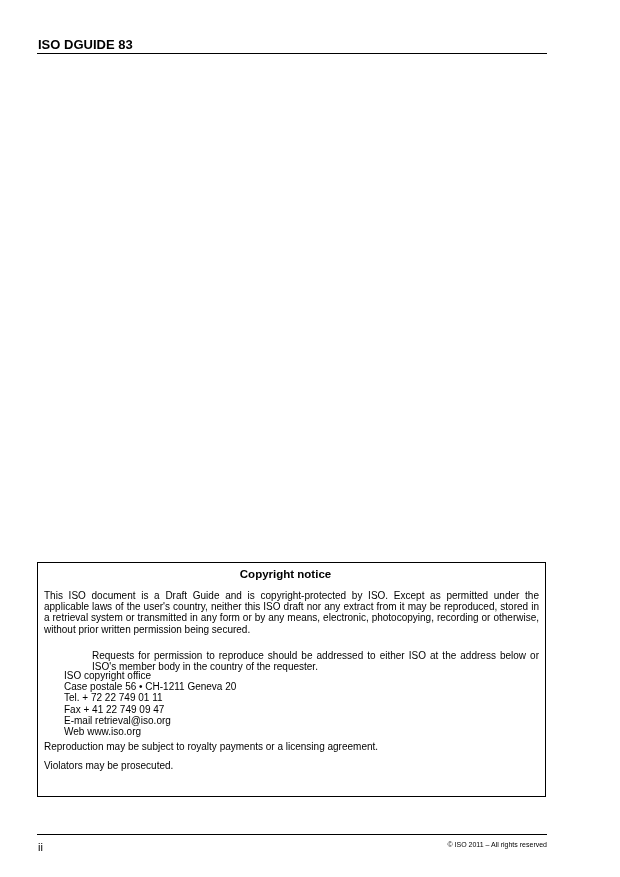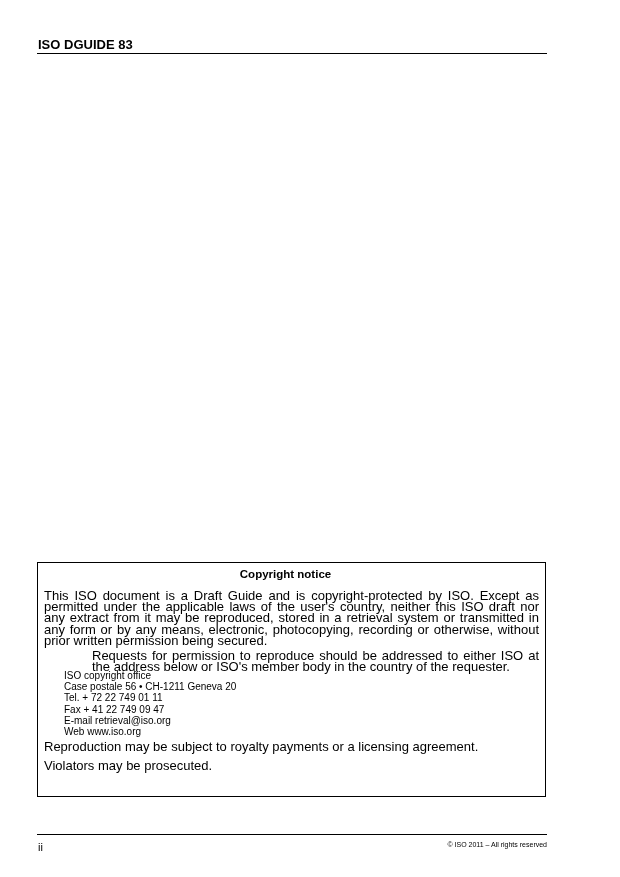--- a/index.html
+++ b/index.html
@@ -4,21 +4,21 @@
 <style>
   html, body { margin: 0; padding: 0; background: #ffffff; }
   body { width: 620px; height: 877px; position: relative; overflow: hidden;
          font-family: "Liberation Sans", sans-serif; color: #000; }
   .header-title { position: absolute; left: 38px; top: 37px; font-size: 13px; font-weight: bold; }
   .header-rule { position: absolute; left: 37px; top: 53px; width: 510px; height: 0; border-top: 1px solid #000; }
   .notice-box { position: absolute; left: 37px; top: 562px; width: 509px; height: 235px;
                 border: 1px solid #000; box-sizing: border-box; }
   .notice-title { position: absolute; left: 0; right: 12px; top: 5px; text-align: center;
                   font-size: 11.5px; font-weight: bold; }
-  .para { position: absolute; left: 6px; right: 6px; font-size: 13px; line-height: 11.2px; text-align: justify; }
+  .para { position: absolute; left: 6px; right: 6px; font-size: 10px; line-height: 11.2px; text-align: justify; }
   .p1 { top: 27px; }
   .p2 { top: 87px; margin-left: 48px; }
   .addr { position: absolute; left: 26px; top: 107px; font-size: 10px; line-height: 11.2px; }
   .p3 { top: 178px; }
   .p4 { top: 197px; }
   .footer-rule { position: absolute; left: 37px; top: 834px; width: 510px; height: 0; border-top: 1px solid #000; }
   .footer-page { position: absolute; left: 38px; top: 841px; font-size: 11px; }
   .footer-copy { position: absolute; right: 73px; top: 841px; font-size: 7px; }
 </style>
 </head>

